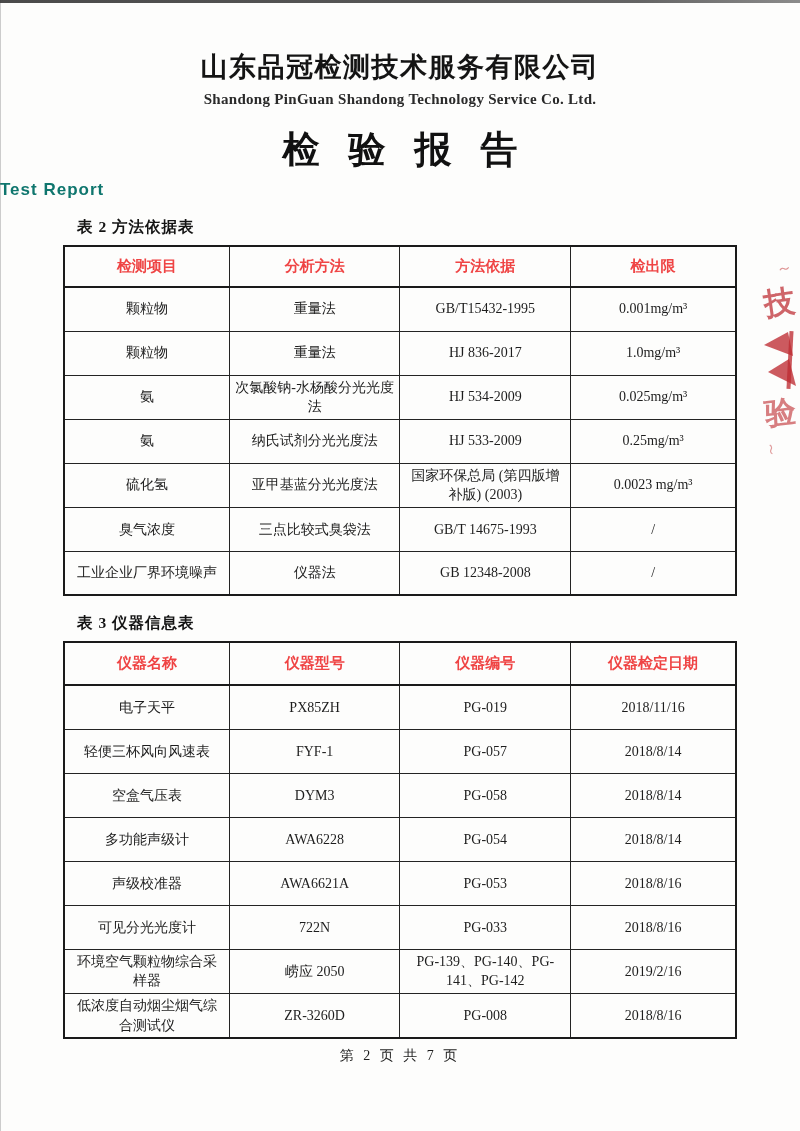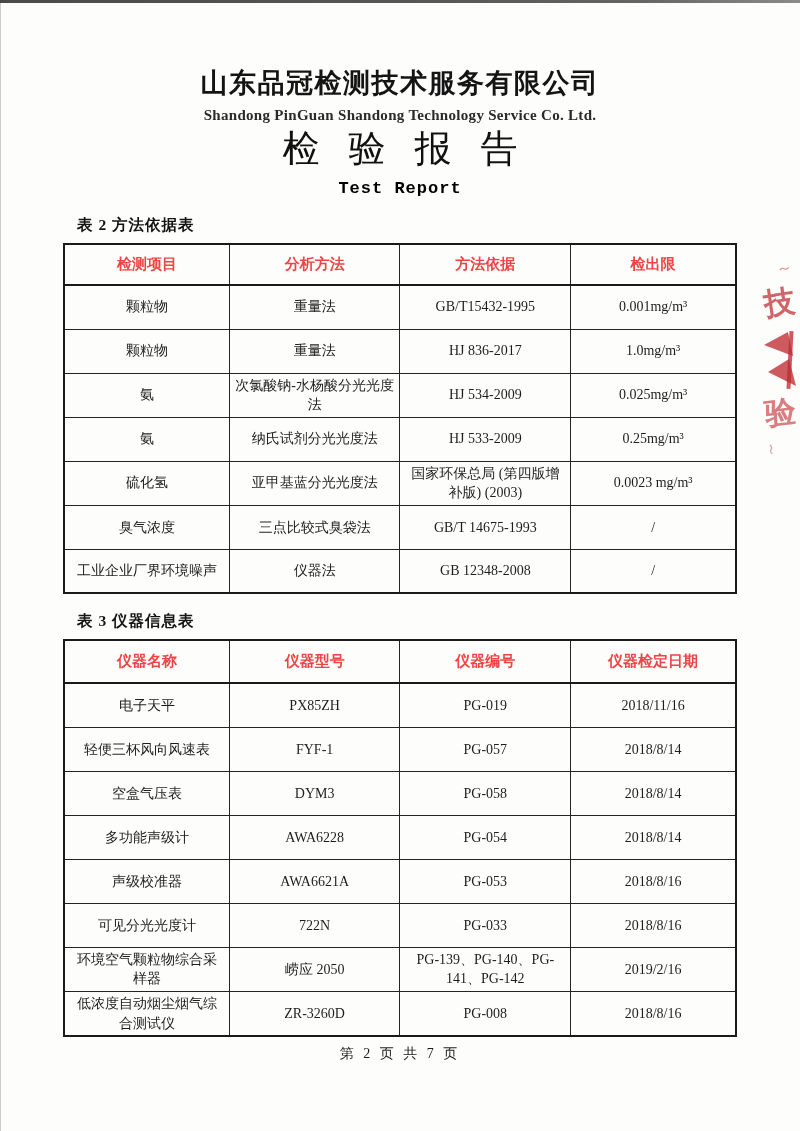--- a/index.html
+++ b/index.html
@@ -21,44 +21,44 @@
     background: linear-gradient(90deg, #2b2b2b 0%, #3a3a3a 55%, #4a4a4a 80%, #777 100%);
     opacity: .85;
   }
   .scan-edge-left {
     position: absolute; top: 0; left: 0; bottom: 0; width: 1px;
     background: rgba(60,60,60,.25);
   }
 
   
   .company-cn {
-    margin: 0; padding-top: 65px;
+    margin: 0; padding-top: 49px;
     font-size: 27px; font-weight: bold;
     text-align: center; letter-spacing: 1.5px;
     color: #141414;
   }
   .company-en {
     margin-top: 6px;
     font-size: 15px; font-weight: bold;
     text-align: center; letter-spacing: .3px;
     color: #2a2a2a;
   }
   .title-cn {
-    margin: 0 0 0 0;
-    font-size: 37px; font-weight: normal;
+    margin: 17px 0 0 0;
+    font-size: 37px; font-weight: bold;
     text-align: center;
     letter-spacing: 29px; padding-left: 29px;
     color: #111;
   }
   .title-en {
     margin-top: 5px;
-    font-family: Liberation Mono, monospace;
+    font-family: Liberation Sans, sans-serif;
     font-size: 17px; font-weight: bold;
-    text-align: center; letter-spacing: 1px;
-    color: #000000;
+    text-align: left; letter-spacing: 1px;
+    color: #0f766e;
   }
 
   
   .content { margin-left: 63px; width: 674px; }
   .tbl-caption {
     margin: 17px 0 7px 14px;
     font-size: 15.5px; font-weight: bold;
     letter-spacing: 1px;
     color: #141414;
   }

